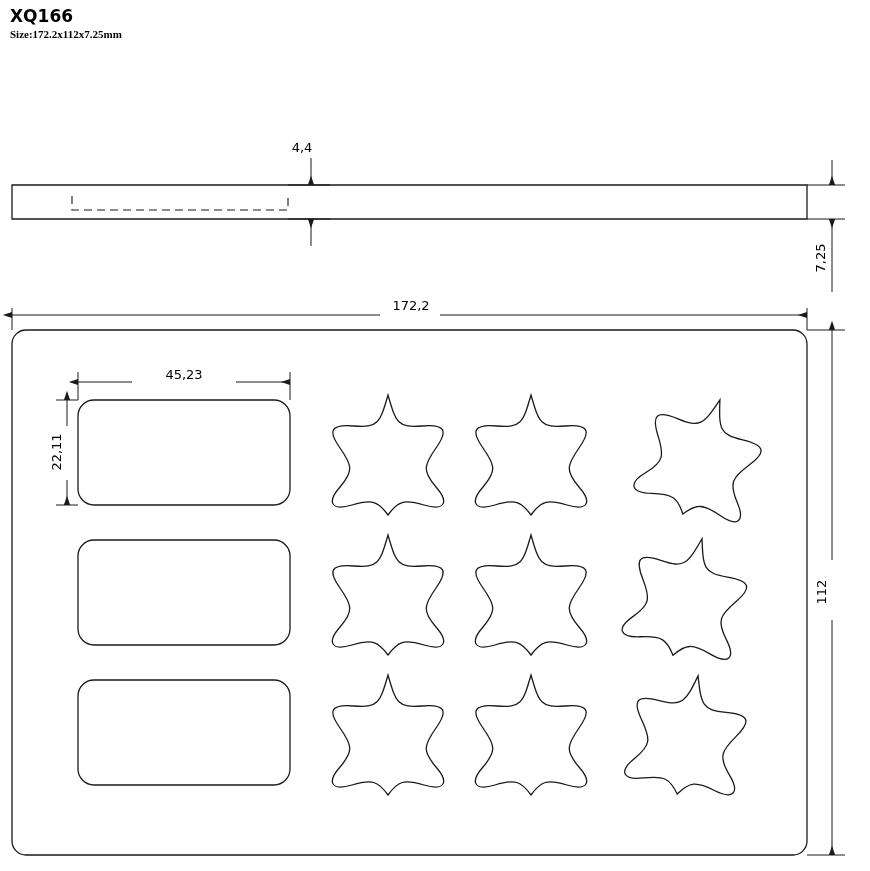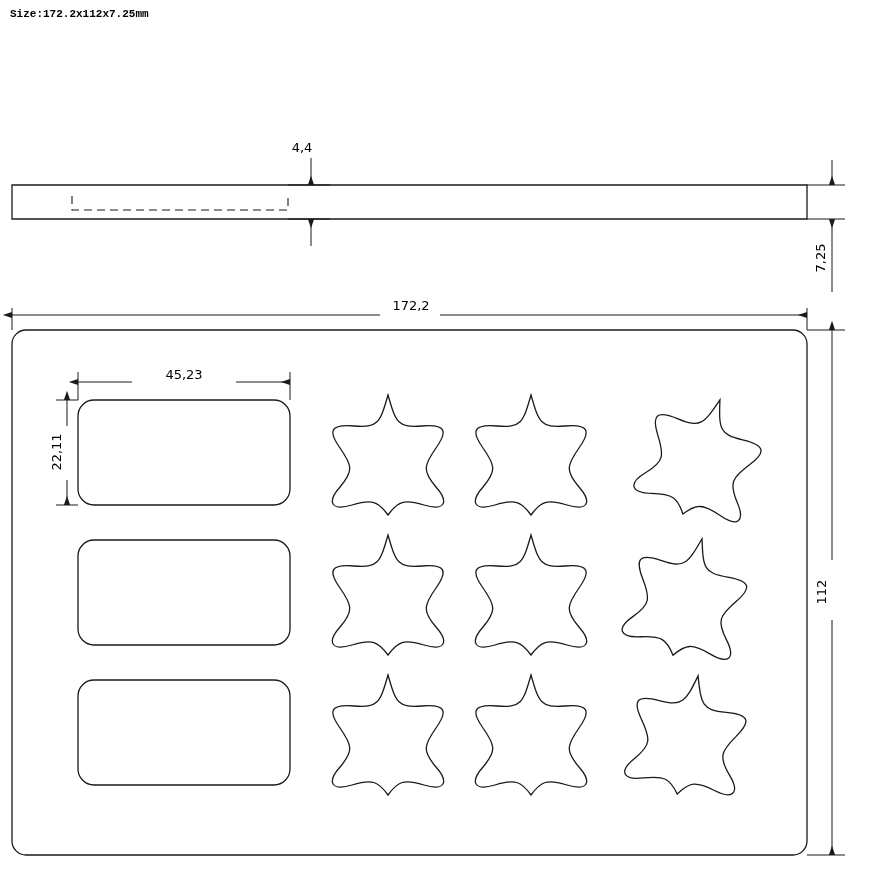--- a/index.html
+++ b/index.html
@@ -28,38 +28,39 @@
   }
   .title-main {
     font-family: "DejaVu Sans", sans-serif;
     font-weight: bold;
     font-size: 17px;
     letter-spacing: 0px;
     line-height: 20px;
     color: #000;
   }
   .title-sub {
-    font-family: Liberation Mono, monospace;
+    font-family: Liberation Serif, serif;
     font-weight: bold;
     font-size: 11px;
     line-height: 14px;
     color: #000;
     margin-top: 1px;
   }
   svg { display: block; }
   .dimtext {
     font-family: "DejaVu Sans", sans-serif;
     font-size: 13px;
     fill: #000;
   }
 </style>
 </head>
 <body>
 
 <div class="title-block">
+  <div class="title-main">XQ166</div>
   <div class="title-sub">Size:172.2x112x7.25mm</div>
 </div>
 
 <svg id="sheet" viewBox="0 0 870 871" width="870" height="871">
 
   <defs>
     <marker id="arrEnd" viewBox="0 0 12 12" refX="11" refY="6" markerWidth="11" markerHeight="11" orient="auto-start-reverse">
       <path d="M 1 6 L 11 2.6 L 11 9.4 z" fill="#1a1a1a"></path>
     </marker>
     <marker id="arrStart" viewBox="0 0 12 12" refX="1" refY="6" markerWidth="11" markerHeight="11" orient="auto-start-reverse">

